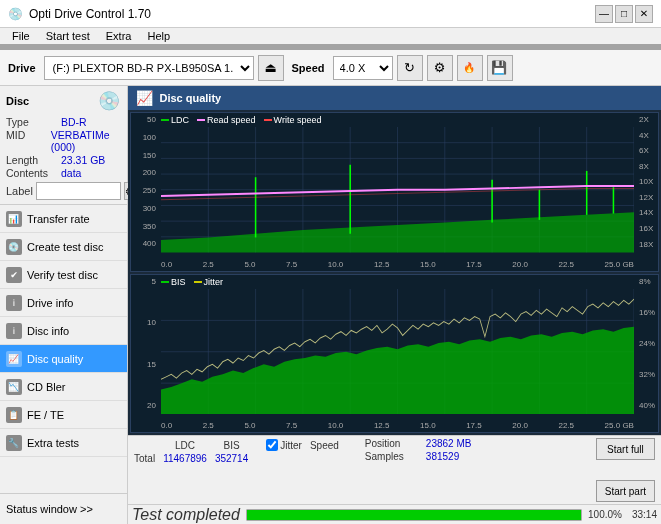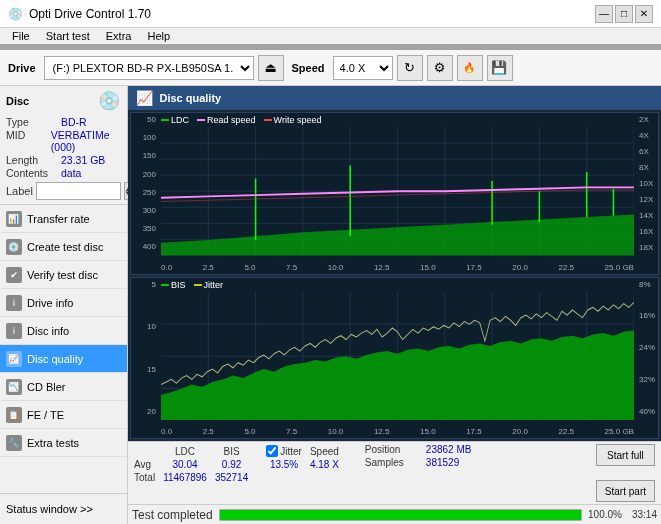--- a/index.html
+++ b/index.html
@@ -328,21 +328,21 @@
       border: 1px solid #aaa;
       border-radius: 1px;
       overflow: hidden;
     }
     #progress-fill {
       height: 100%;
       background: #00cc00;
     }
     #progress-text { font-size: 10px; color: #333; }
     #time-text { font-size: 10px; color: #333; margin-left: 4px; }
-    #status-text { font-size: 12px; color: #333; }
+    #status-text { font-size: 16px; color: #333; font-style: italic; }
 
     
     svg.chart-svg {
       width: 100%;
       height: 100%;
     }
     
     .jitter-check {
       display: flex; align-items: center; gap: 2px; font-size: 10px; color: #333;
     }
@@ -628,28 +628,20 @@
           <td style="width:10px;"></td>
           <td>
             <div class="jitter-check">
               <input type="checkbox" checked="" style="width: 12px; height: 12px;">
               <span>Jitter</span>
             </div>
           </td>
           <td class="col-header">Speed</td>
         </tr>
         <tr>
-          <td class="stats-row-label">Avg</td>
-          <td class="val-blue">30.04</td>
-          <td class="val-blue">0.92</td>
-          <td></td>
-          <td class="val-blue">13.5%</td>
-          <td class="val-blue" style="color:#0000cc;">4.18 X</td>
-        </tr>
-        <tr>
           <td class="stats-row-label">Total</td>
           <td class="val-blue">11467896</td>
           <td class="val-blue">352714</td>
           <td></td>
           <td></td>
           <td></td>
         </tr>
       </tbody>
         </table>
 
@@ -657,21 +649,21 @@
         <div class="stats-right-row">
           <span class="stats-right-label">Position</span>
           <span class="stats-right-value">23862 MB</span>
         </div>
         <div class="stats-right-row">
           <span class="stats-right-label">Samples</span>
           <span class="stats-right-value">381529</span>
         </div>
       </div>
 
-      <div style="display:flex; flex-direction:column; gap:14px; margin-left:auto; justify-content:flex-end;border-radius:9px;">
+      <div style="display:flex; flex-direction:column; gap:20px; margin-left:auto; justify-content:flex-end;border-radius:9px;">
         <button class="btn-start">Start full</button>
         <button class="btn-start">Start part</button>
       </div>
     </div>
 
     <div id="progress-bar-container">
       <span id="status-text">Test completed</span>
       <div id="progress-track">
         <div id="progress-fill" style="width:100%;"></div>
       </div>

